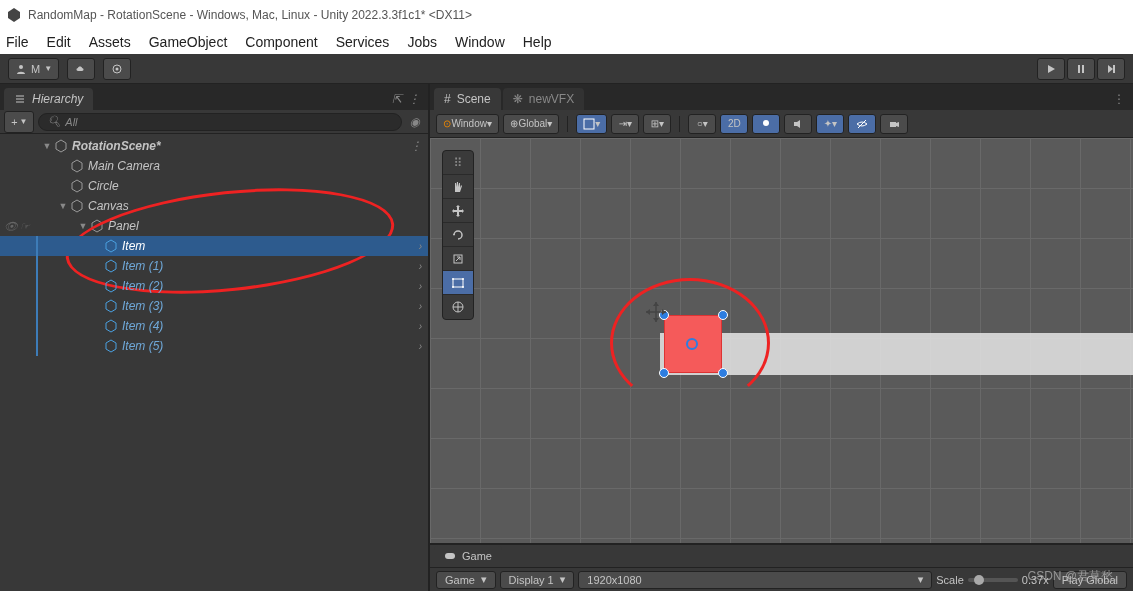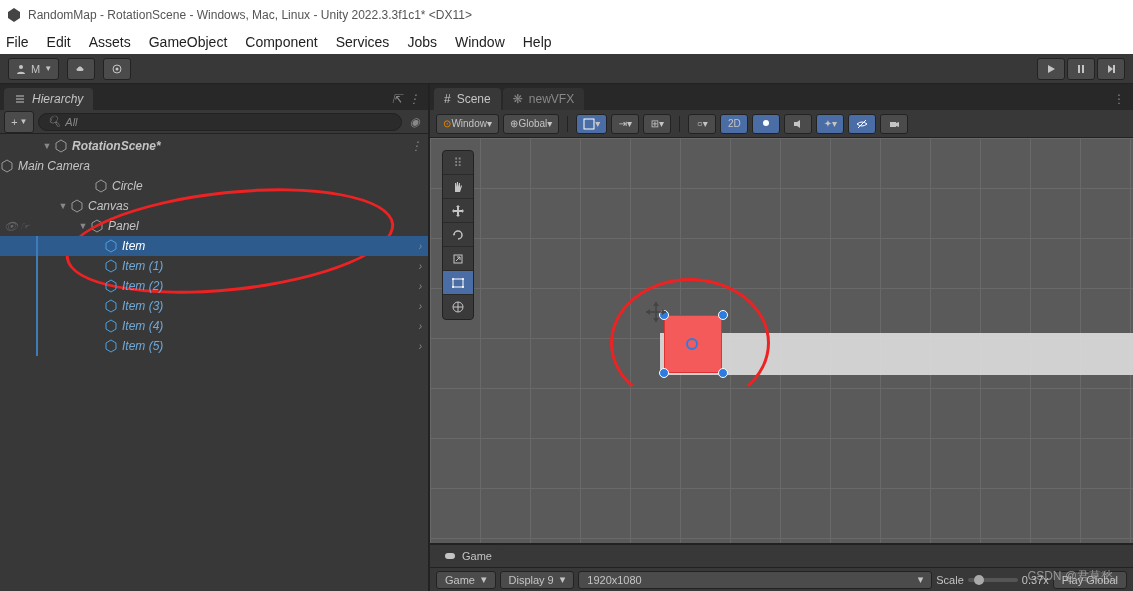--- a/index.html
+++ b/index.html
@@ -152,27 +152,27 @@
       </div>
       <div class="tree" style="position:relative">
         <div class="tree-row" style="padding-left:40px">
           <span class="arrow">▼</span>
           <svg class="cube" viewBox="0 0 14 14">
               <polygon class="cube-svg" points="7,1 12,4 12,10 7,13 2,10 2,4"></polygon>
             </svg>
           <b>RotationScene*</b>
           <span style="position:absolute;right:6px;color:#888">⋮</span>
         </div>
-        <div class="tree-row" style="">
+        <div class="tree-row" style="padding-left:70px">
           <svg class="cube" viewBox="0 0 14 14">
               <polygon class="cube-svg" points="7,1 12,4 12,10 7,13 2,10 2,4"></polygon>
             </svg>
           <span>Main Camera</span>
         </div>
-        <div class="tree-row" style="padding-left:94px">
+        <div class="tree-row" style="padding-left:70px">
           <svg class="cube" viewBox="0 0 14 14">
               <polygon class="cube-svg" points="7,1 12,4 12,10 7,13 2,10 2,4"></polygon>
             </svg>
           <span>Circle</span>
         </div>
         <div class="tree-row" style="padding-left:56px">
           <span class="arrow">▼</span>
           <svg class="cube" viewBox="0 0 14 14">
               <polygon class="cube-svg" points="7,1 12,4 12,10 7,13 2,10 2,4"></polygon>
             </svg>
@@ -359,21 +359,21 @@
         <div class="game-header">
           <div class="tab" style="font-size:11px">
             <svg width="12" height="10" viewBox="0 0 12 10">
                 <rect x="1" y="2" width="10" height="6" rx="3" fill="#c4c4c4"></rect>
               </svg>
             <span>Game</span>
           </div>
         </div>
         <div class="game-toolbar">
           <div class="dd"><span>Game</span> ▾</div>
-          <div class="dd"><span>Display 9</span> ▾</div>
+          <div class="dd"><span>Display 1</span> ▾</div>
           <div class="dd" style="flex:1">
               <span>1920x1080</span>
               <span style="margin-left:auto">▾</span>
             </div>
           <span style="font-size:11px">Scale</span>
           <div style="width:50px;height:4px;background:#555;border-radius:2px;position:relative">
               <div style="position:absolute;left:6px;top:-3px;width:10px;height:10px;background:#aaa;border-radius:50%"></div>
             </div>
           <span style="font-size:11px">0.37x</span>
           <div class="dd">

